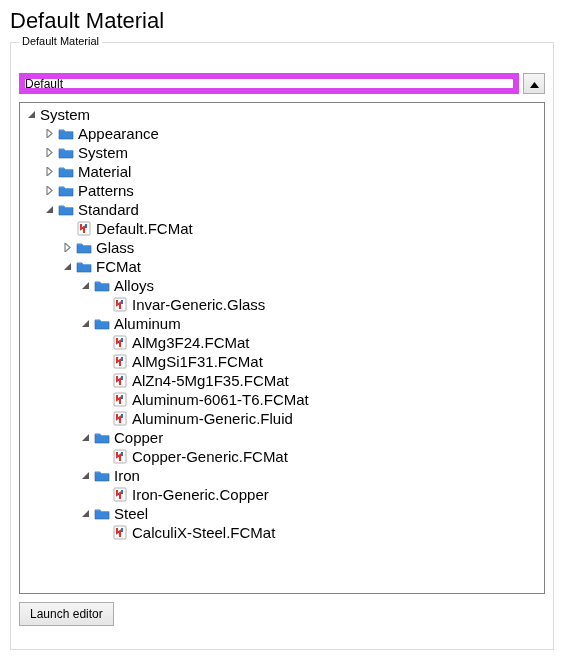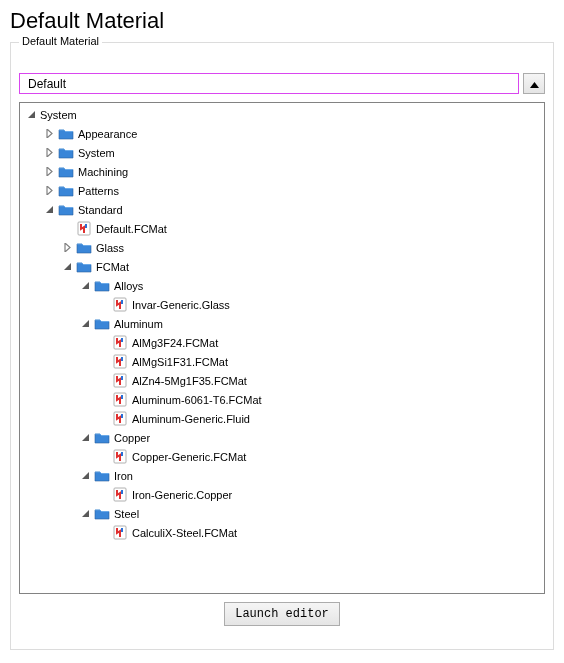--- a/index.html
+++ b/index.html
@@ -33,23 +33,23 @@
     padding: 0 3px;
     font-size: 11px;
     color: #000;
   }
   .combo-row {
     display: flex;
     gap: 4px;
   }
   .combo {
     flex: 1;
-    border: 1px solid #d946ef;
+    border: 6px solid #d946ef;
     height: 21px;
-    padding: 2px 8px;
+    padding: 2px 0;
     font-size: 12px;
     font-family: inherit;
     background: #fff;
   }
   .combo-btn {
     width: 22px;
     height: 21px;
     border: 1px solid #acacac;
     background: linear-gradient(#f5f5f5,#e5e5e5);
     display: flex;
@@ -91,26 +91,25 @@
     cursor: pointer;
   }
   .twisty svg { display:block; }
   .folder-icon, .file-icon {
     width: 16px; height: 16px;
     display: inline-flex;
     align-items: center;
     justify-content: center;
     margin-right: 4px;
   }
-  .label { font-size: 11px; }
+  .label { font-size: 15px; }
   .footer {
     display: flex;
-    justify-content: center;
+    justify-content: flex-start;
     margin-top: 8px;
-    font-family: Liberation Mono, monospace;
   }
   .btn {
     border: 1px solid #acacac;
     background: linear-gradient(#f5f5f5,#e5e5e5);
     padding: 3px 10px;
     font-size: 12px;
     font-family: inherit;
     cursor: pointer;
     height: 24px;
   }
@@ -180,21 +179,21 @@
             <svg width="9" height="9" viewBox="0 0 9 9">
               <polygon points="2,0 7,4.5 2,9" fill="none" stroke="#808080" stroke-width="1.2"></polygon>
             </svg>
           </span>
           <span class="folder-icon">
             <svg width="16" height="14" viewBox="0 0 16 14">
               <path d="M1 3 h5 l1.5 1.5 H15 V12 H1 Z" fill="#3a86d8" stroke="#2a5ea0" stroke-width="0.6"></path>
               <path d="M1 3 h5 l1.5 1.5 H15" fill="none" stroke="#6fb3f2" stroke-width="0.8"></path>
             </svg>
           </span>
-          <span class="label">Machining</span>
+          <span class="label">Material</span>
         </div>
         <div class="row">
           <span class="indent"></span>
           <span class="twisty">
             <svg width="9" height="9" viewBox="0 0 9 9">
               <polygon points="2,0 7,4.5 2,9" fill="none" stroke="#808080" stroke-width="1.2"></polygon>
             </svg>
           </span>
           <span class="folder-icon">
             <svg width="16" height="14" viewBox="0 0 16 14">

